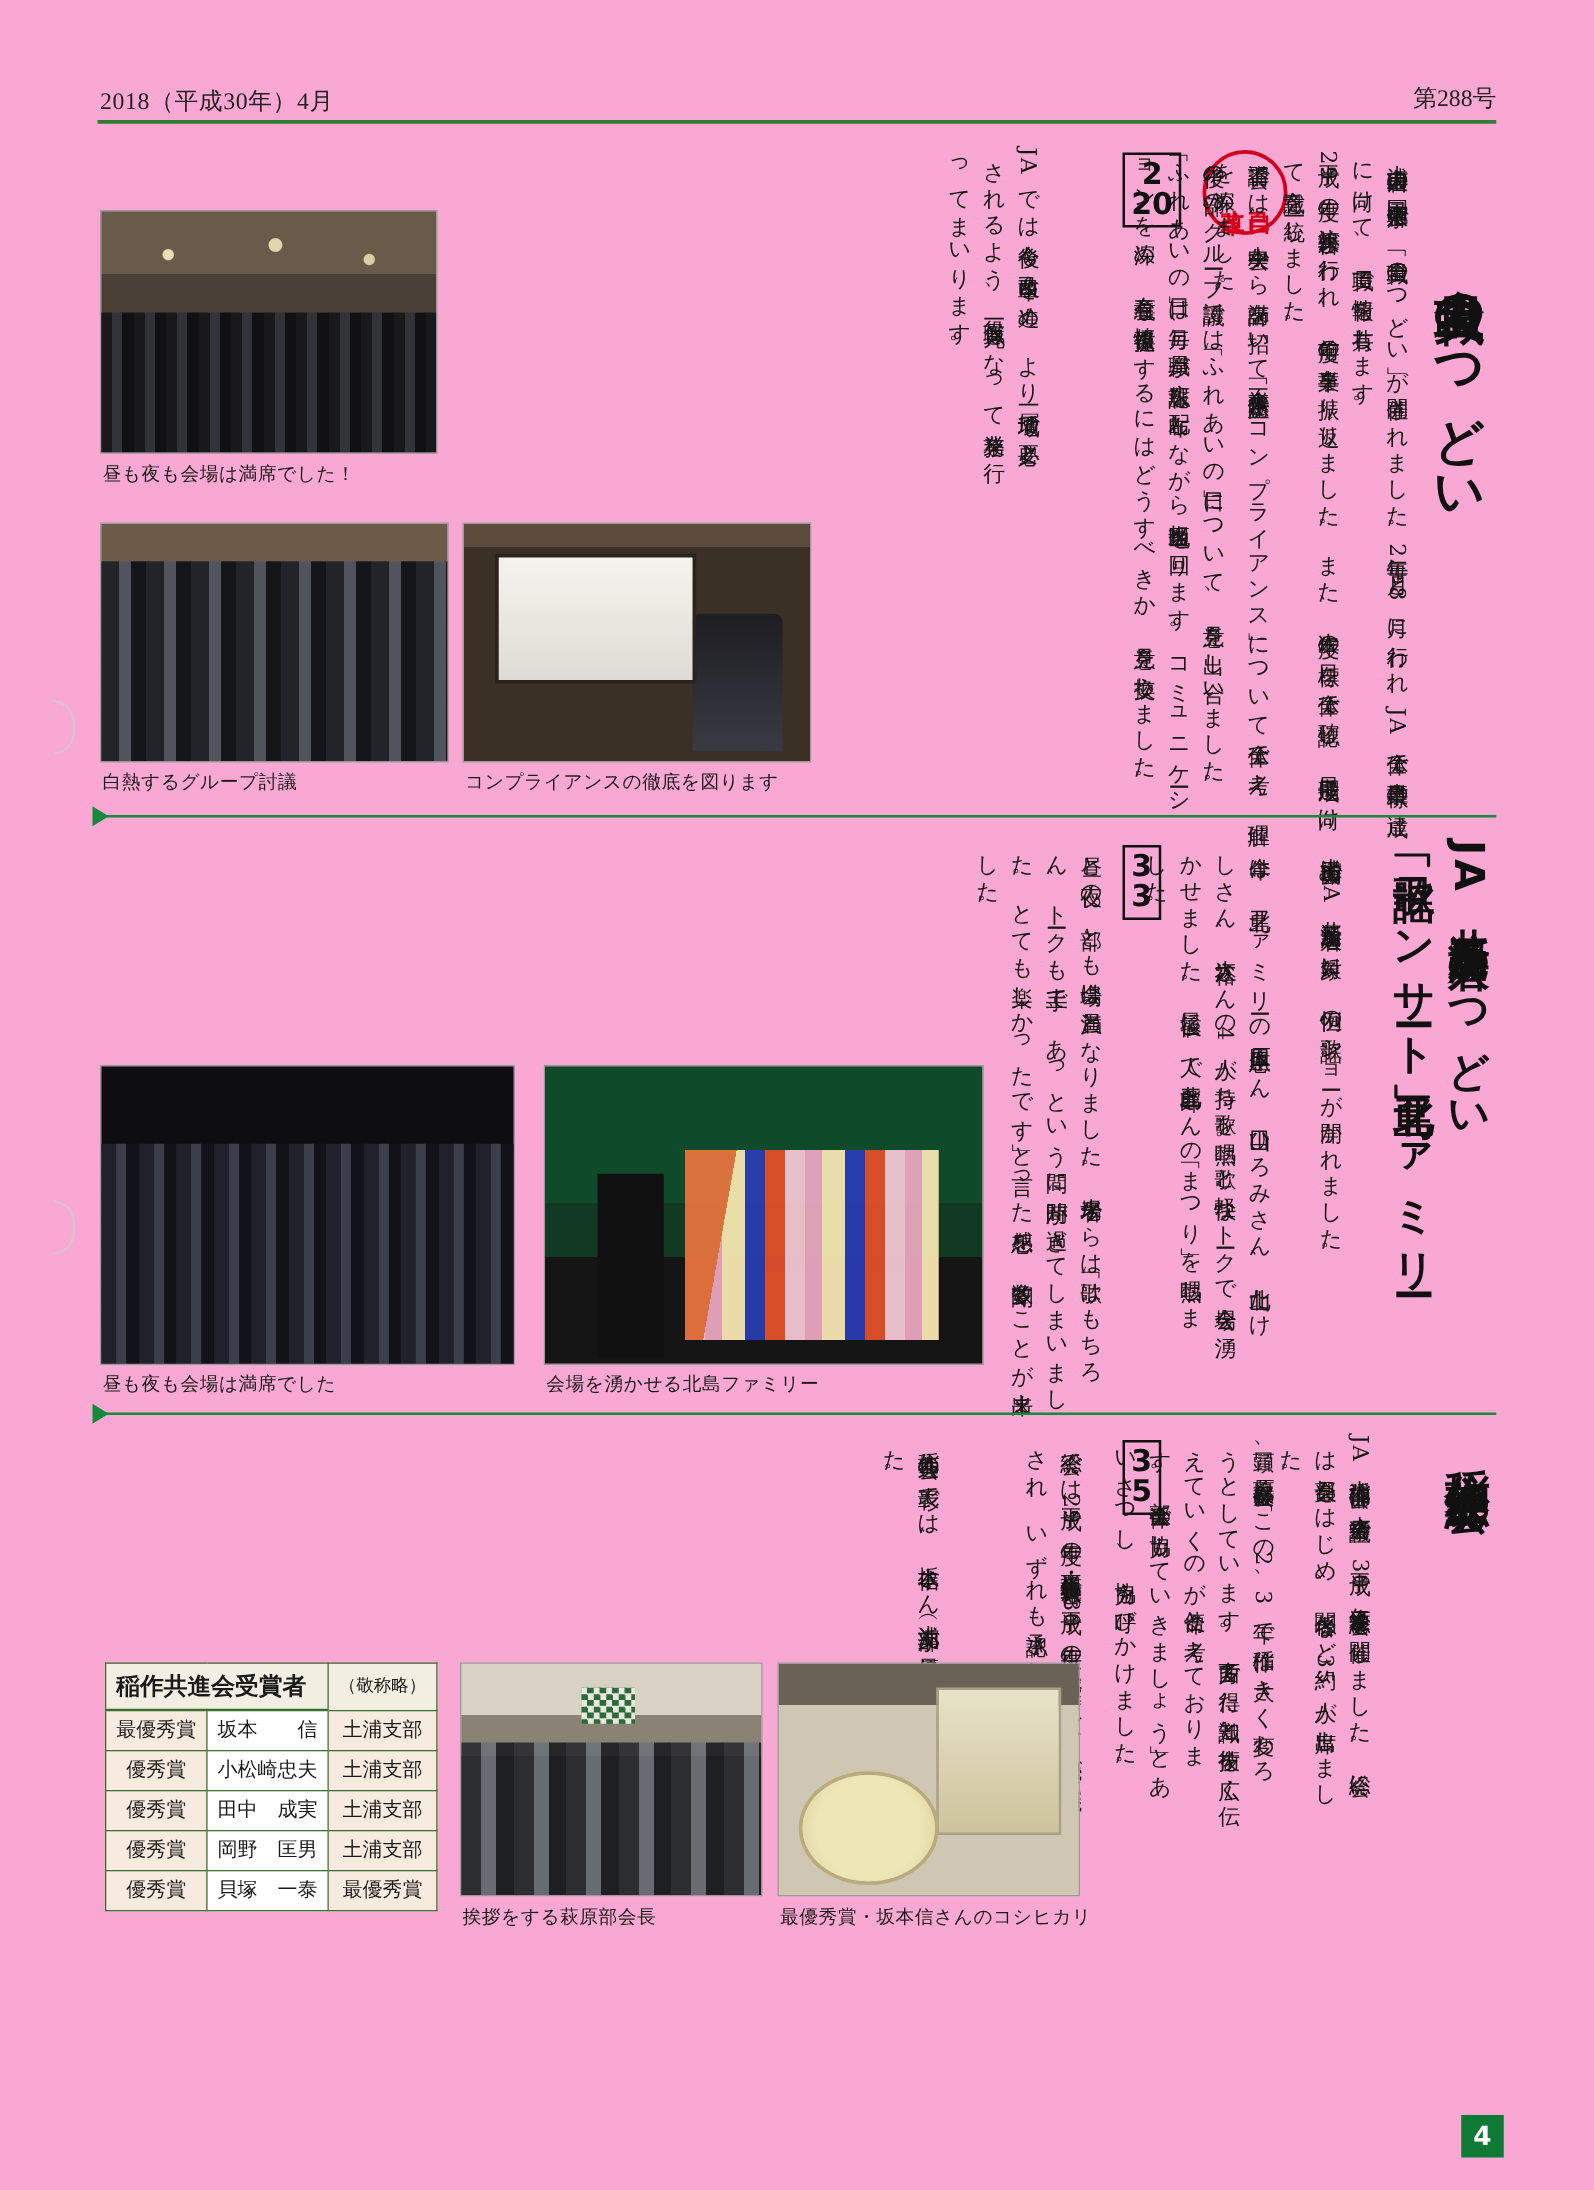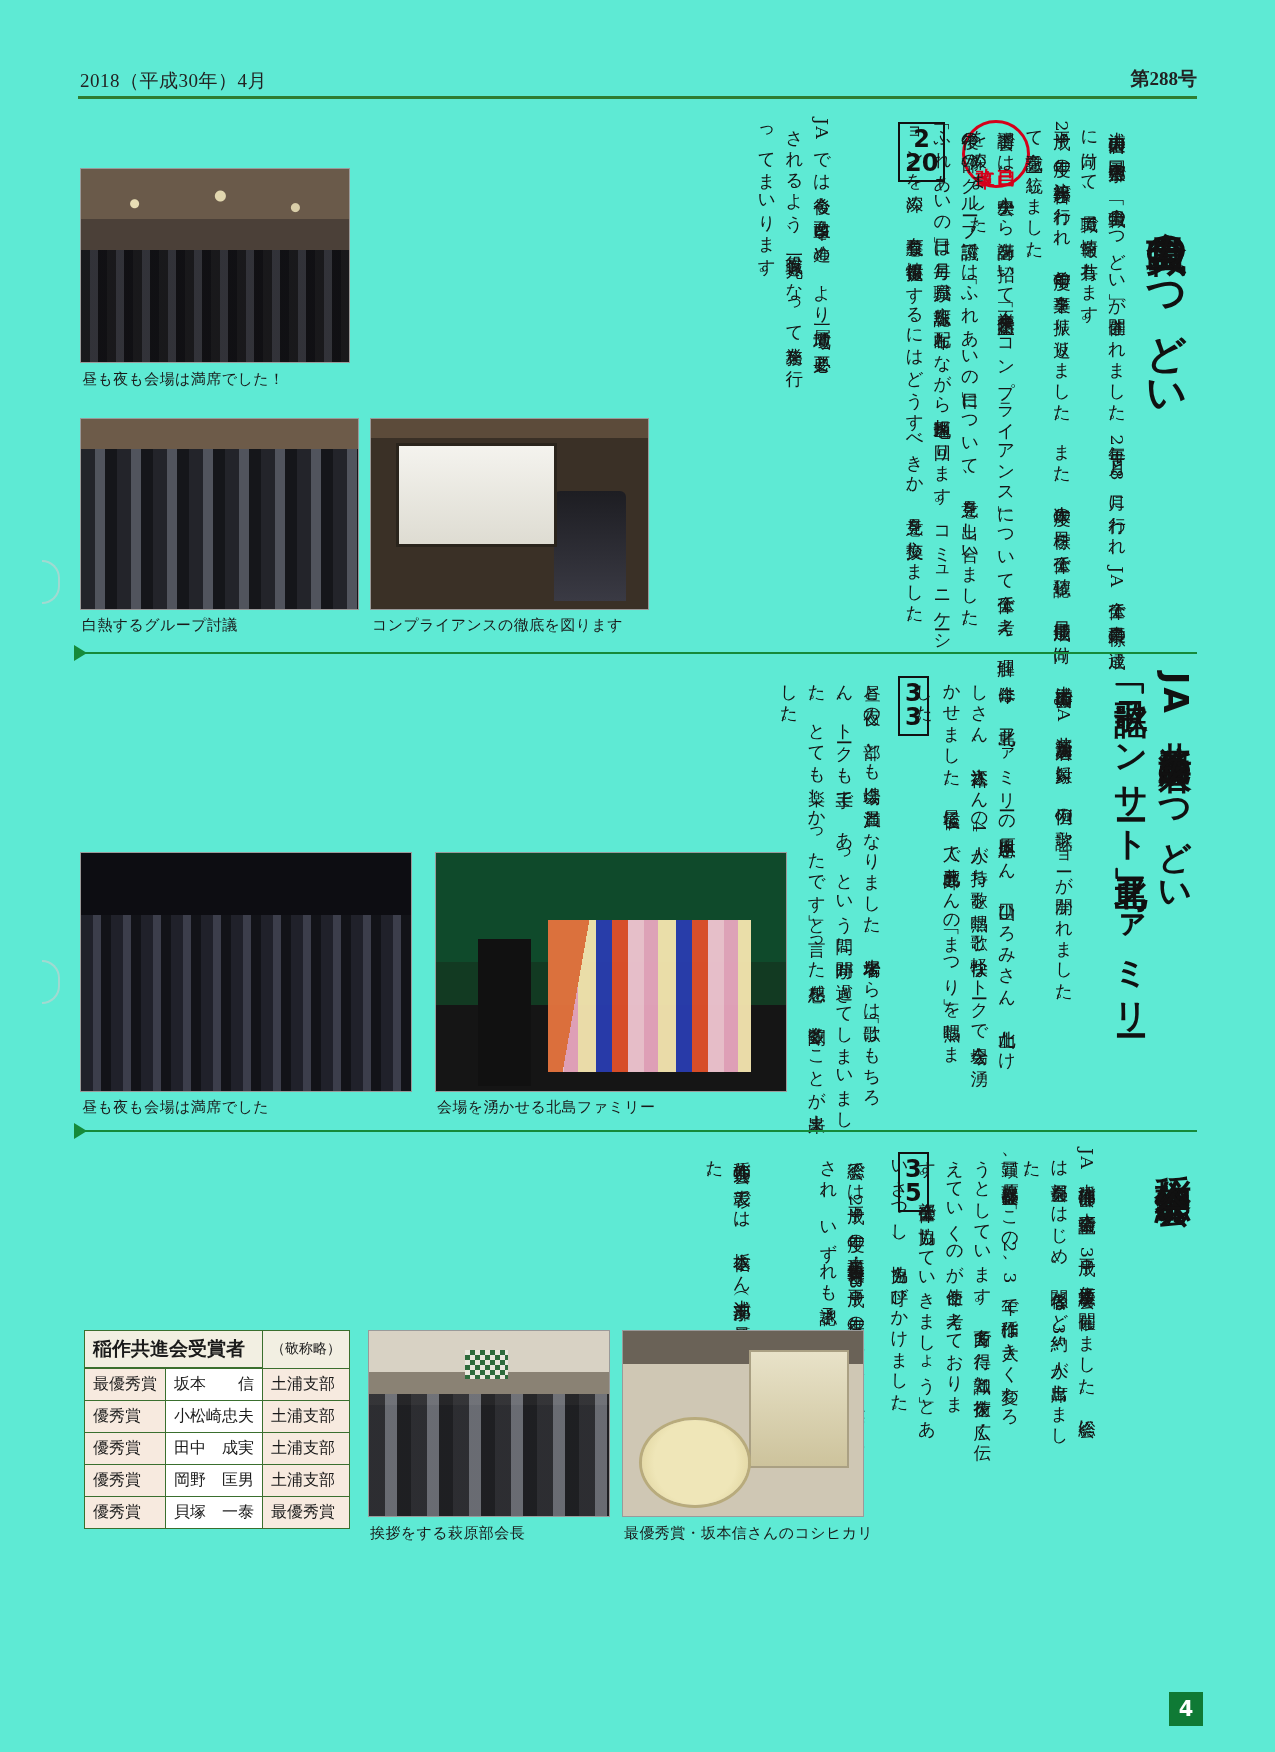--- a/index.html
+++ b/index.html
@@ -1,21 +1,21 @@
 <!DOCTYPE html>
 <html><head>
 <meta charset="utf-8">
 <style>
   html,body{margin:0;padding:0;background:#fff;}
   body{width:1275px;height:1752px;position:relative;font-family:"Liberation Serif",serif;color:#141414;}
-  .page{position:absolute;inset:0;background:#5eead4;}
+  .page{position:absolute;inset:0;background:#f9a8d4;}
 
   
   .hdr-date{position:absolute;left:80px;top:68px;font-size:19px;letter-spacing:.5px;color:#222;}
-  .hdr-no{position:absolute;right:78px;top:66px;font-size:19px;color:#222;font-weight:bold;}
+  .hdr-no{position:absolute;right:78px;top:66px;font-size:19px;color:#222;}
   .logo{position:absolute;left:0;right:0;top:36px;text-align:center;}
   .logo-txt{display:inline-block;font-family:"DejaVu Serif",serif;font-weight:bold;font-size:36px;letter-spacing:2px;color:#151515;}
   .hdr-rule{position:absolute;left:78px;right:78px;top:96px;height:3px;background:#2e7d32;}
 
   
   .sec-rule{position:absolute;left:78px;right:78px;height:2px;background:#158a3a;}
   .sec-rule:before{content:"";position:absolute;left:-4px;top:-7px;border-left:13px solid #158a3a;border-top:8px solid transparent;border-bottom:8px solid transparent;}
   .col{position:absolute;writing-mode:vertical-rl;font-family:"DejaVu Serif",serif;font-size:17.5px;line-height:1.58;letter-spacing:1.2px;color:#161616;}
 
   .headline{position:absolute;writing-mode:vertical-rl;font-family:"DejaVu Sans",sans-serif;font-weight:bold;letter-spacing:3px;}
@@ -69,21 +69,21 @@
   .p-meet:before{content:"";position:absolute;left:40%;top:10%;width:18%;height:16%;
      background:repeating-conic-gradient(#2e6b3c 0 25%,#e9e7dd 0 50%) 0 0/10px 10px;}
   .p-rice{background:linear-gradient(#6a6257 0 18%,#cfc7b4 18% 100%);}
   .p-rice:after{content:"";position:absolute;left:8%;bottom:6%;width:44%;height:46%;border-radius:50%;
      background:radial-gradient(circle,#efe6b8 0 60%,#d9cd95 100%);box-shadow:0 0 0 3px #b8ab7c;}
   .p-rice:before{content:"";position:absolute;right:6%;top:10%;width:40%;height:62%;
      background:linear-gradient(#e8e2c8,#cdc39c);border:2px solid #aaa083;}
 
   
   .tbl{position:absolute;border-collapse:collapse;font-family:Liberation Mono, monospace;font-size:16px;}
-  .tbl td,.tbl th{border:1.5px solid #3a6f2e;padding:5px 8px;text-align:left;color:#1a1a1a;white-space:nowrap;}
+  .tbl td,.tbl th{border:1.5px solid #3a6f2e;padding:5px 8px;text-align:center;color:#1a1a1a;white-space:nowrap;}
   .tbl .th-main{background:#f2efe2;font-weight:bold;font-size:19px;text-align:left;border-bottom:2px solid #3a6f2e;}
   .tbl .th-sub{background:#f2efe2;font-size:14px;text-align:right;font-weight:normal;}
   .tbl .c-rank{background:#f7eadf;}
   .tbl .c-name{background:#fff;}
   .tbl .c-br{background:#f7eadf;}
 
   .pagenum{position:absolute;right:72px;bottom:26px;width:34px;height:34px;background:#0f7a35;color:#fff;
            font-family:"DejaVu Sans",sans-serif;font-weight:bold;font-size:21px;display:flex;align-items:center;justify-content:center;}
 
   .punch{position:absolute;left:42px;width:16px;height:40px;border:2px solid #cfcfcf;border-left:none;border-radius:0 22px 22px 0;opacity:.6;}

